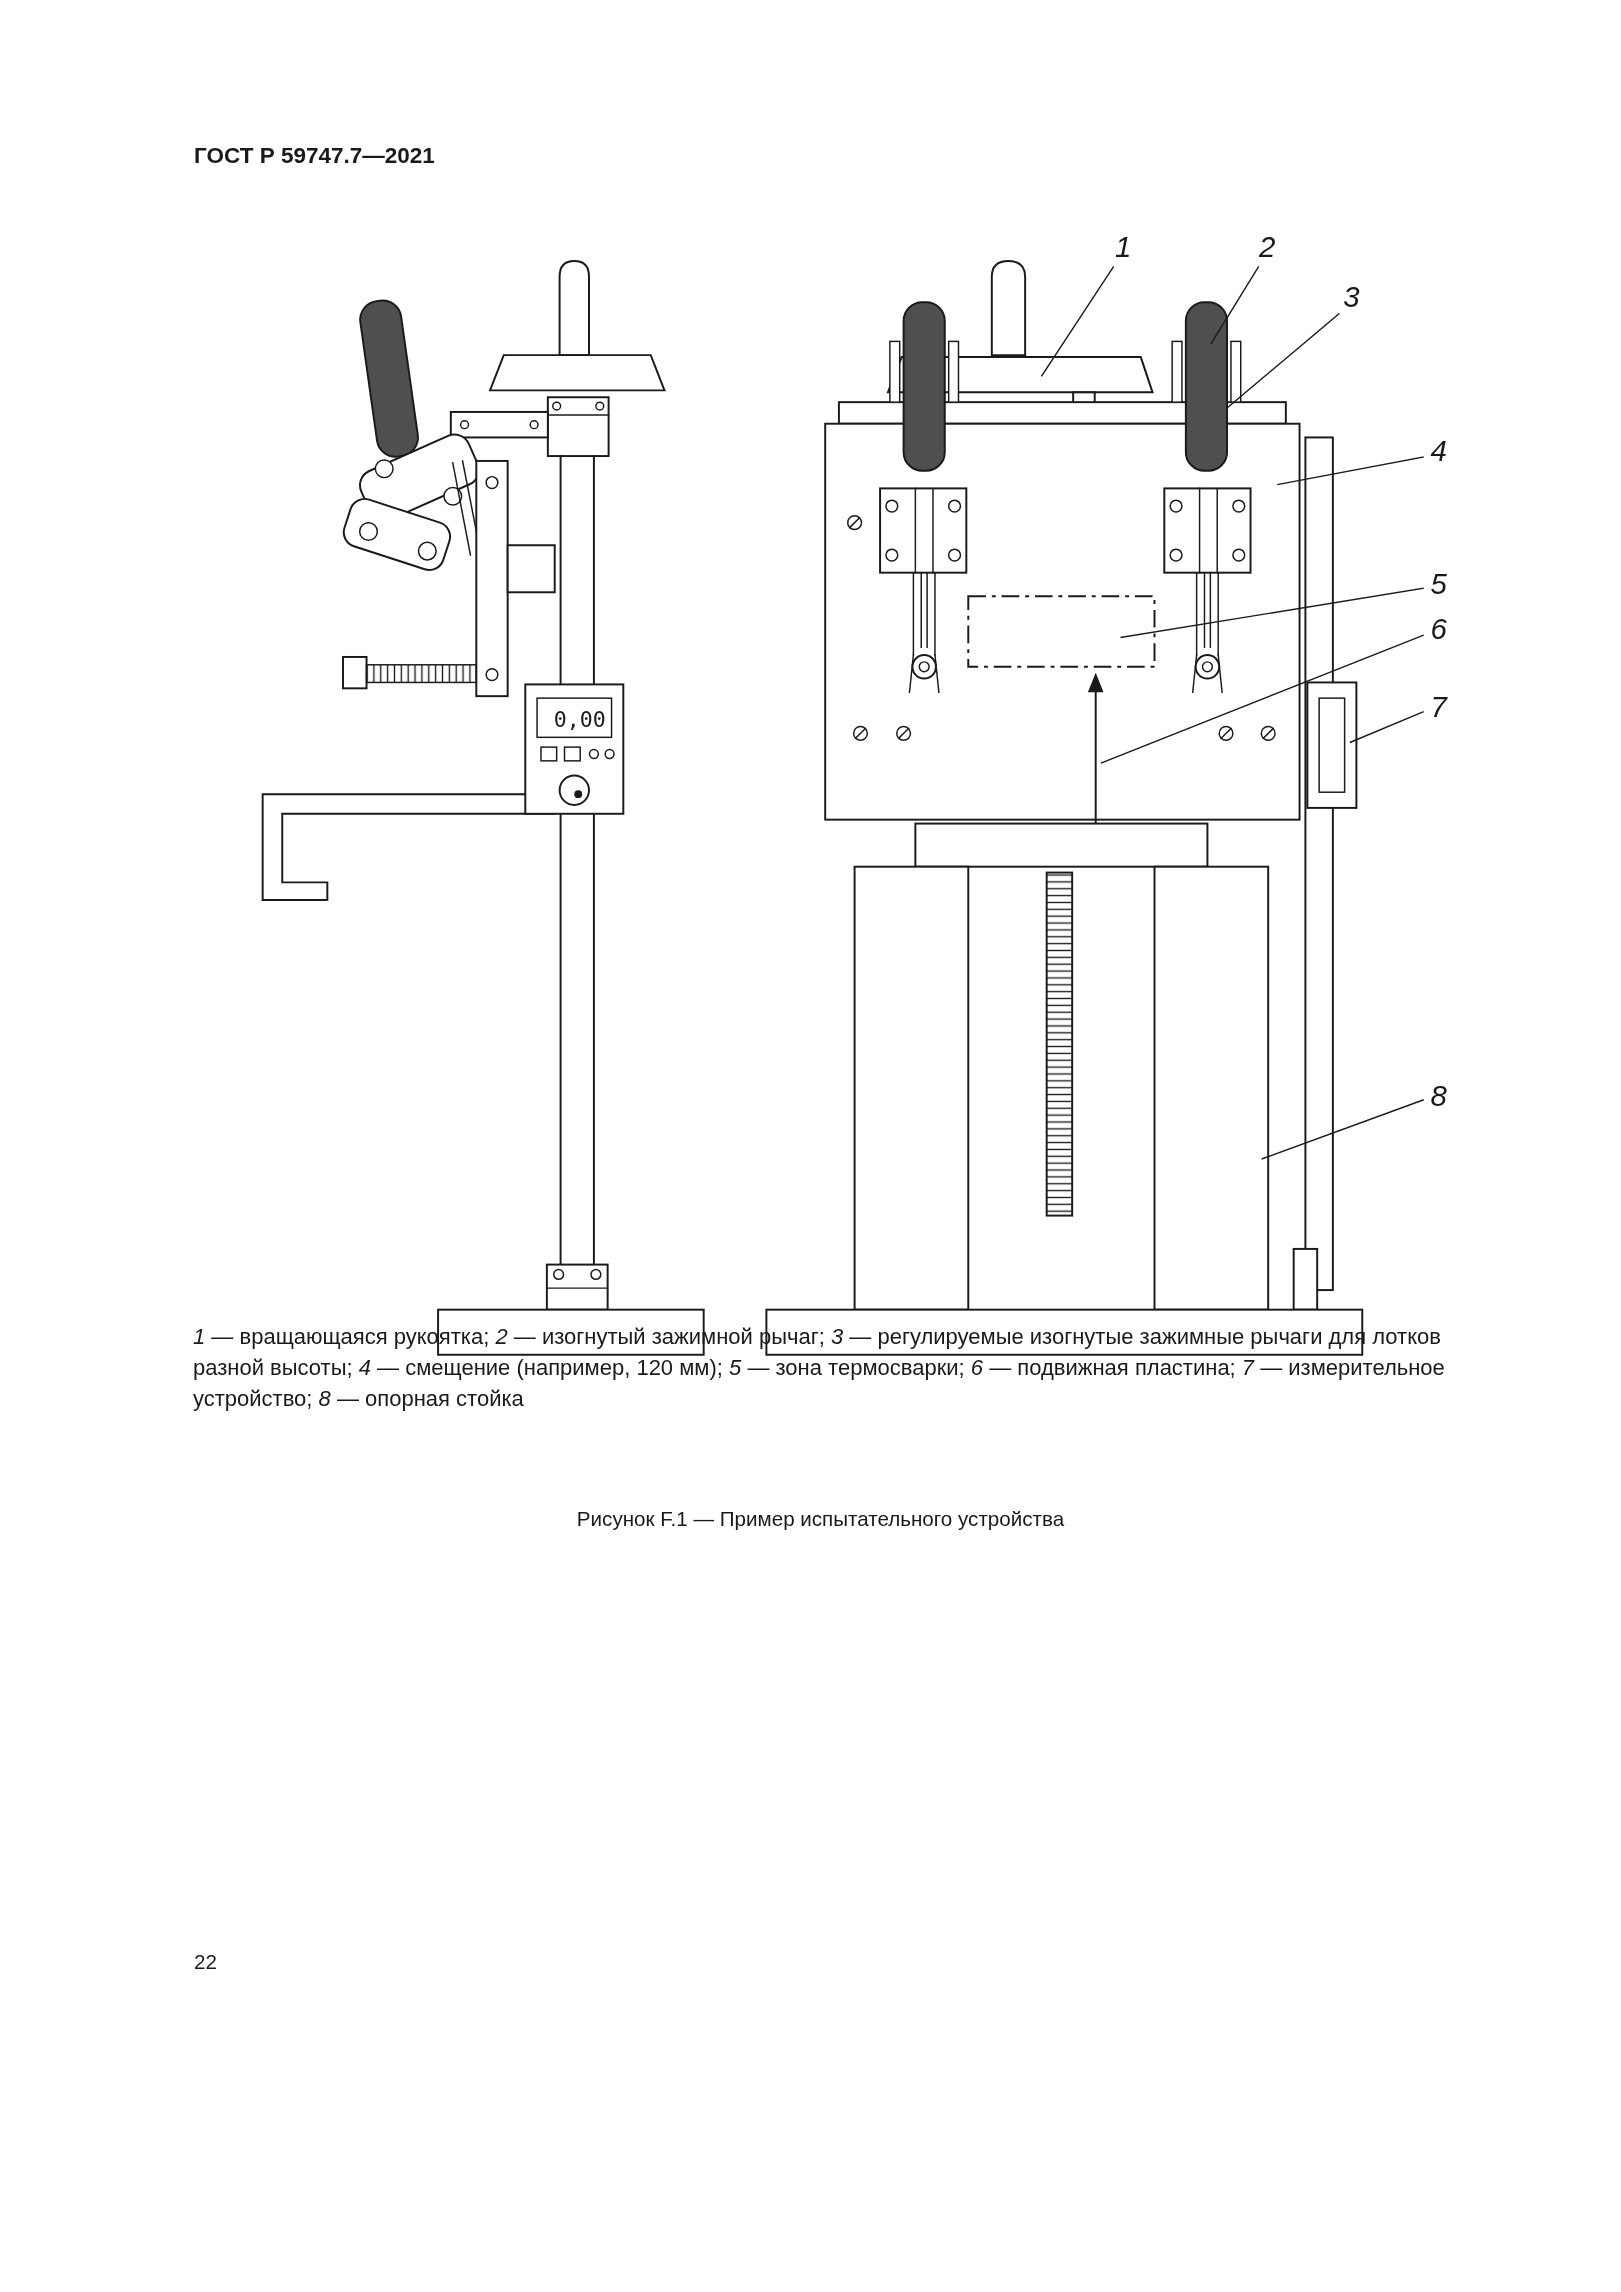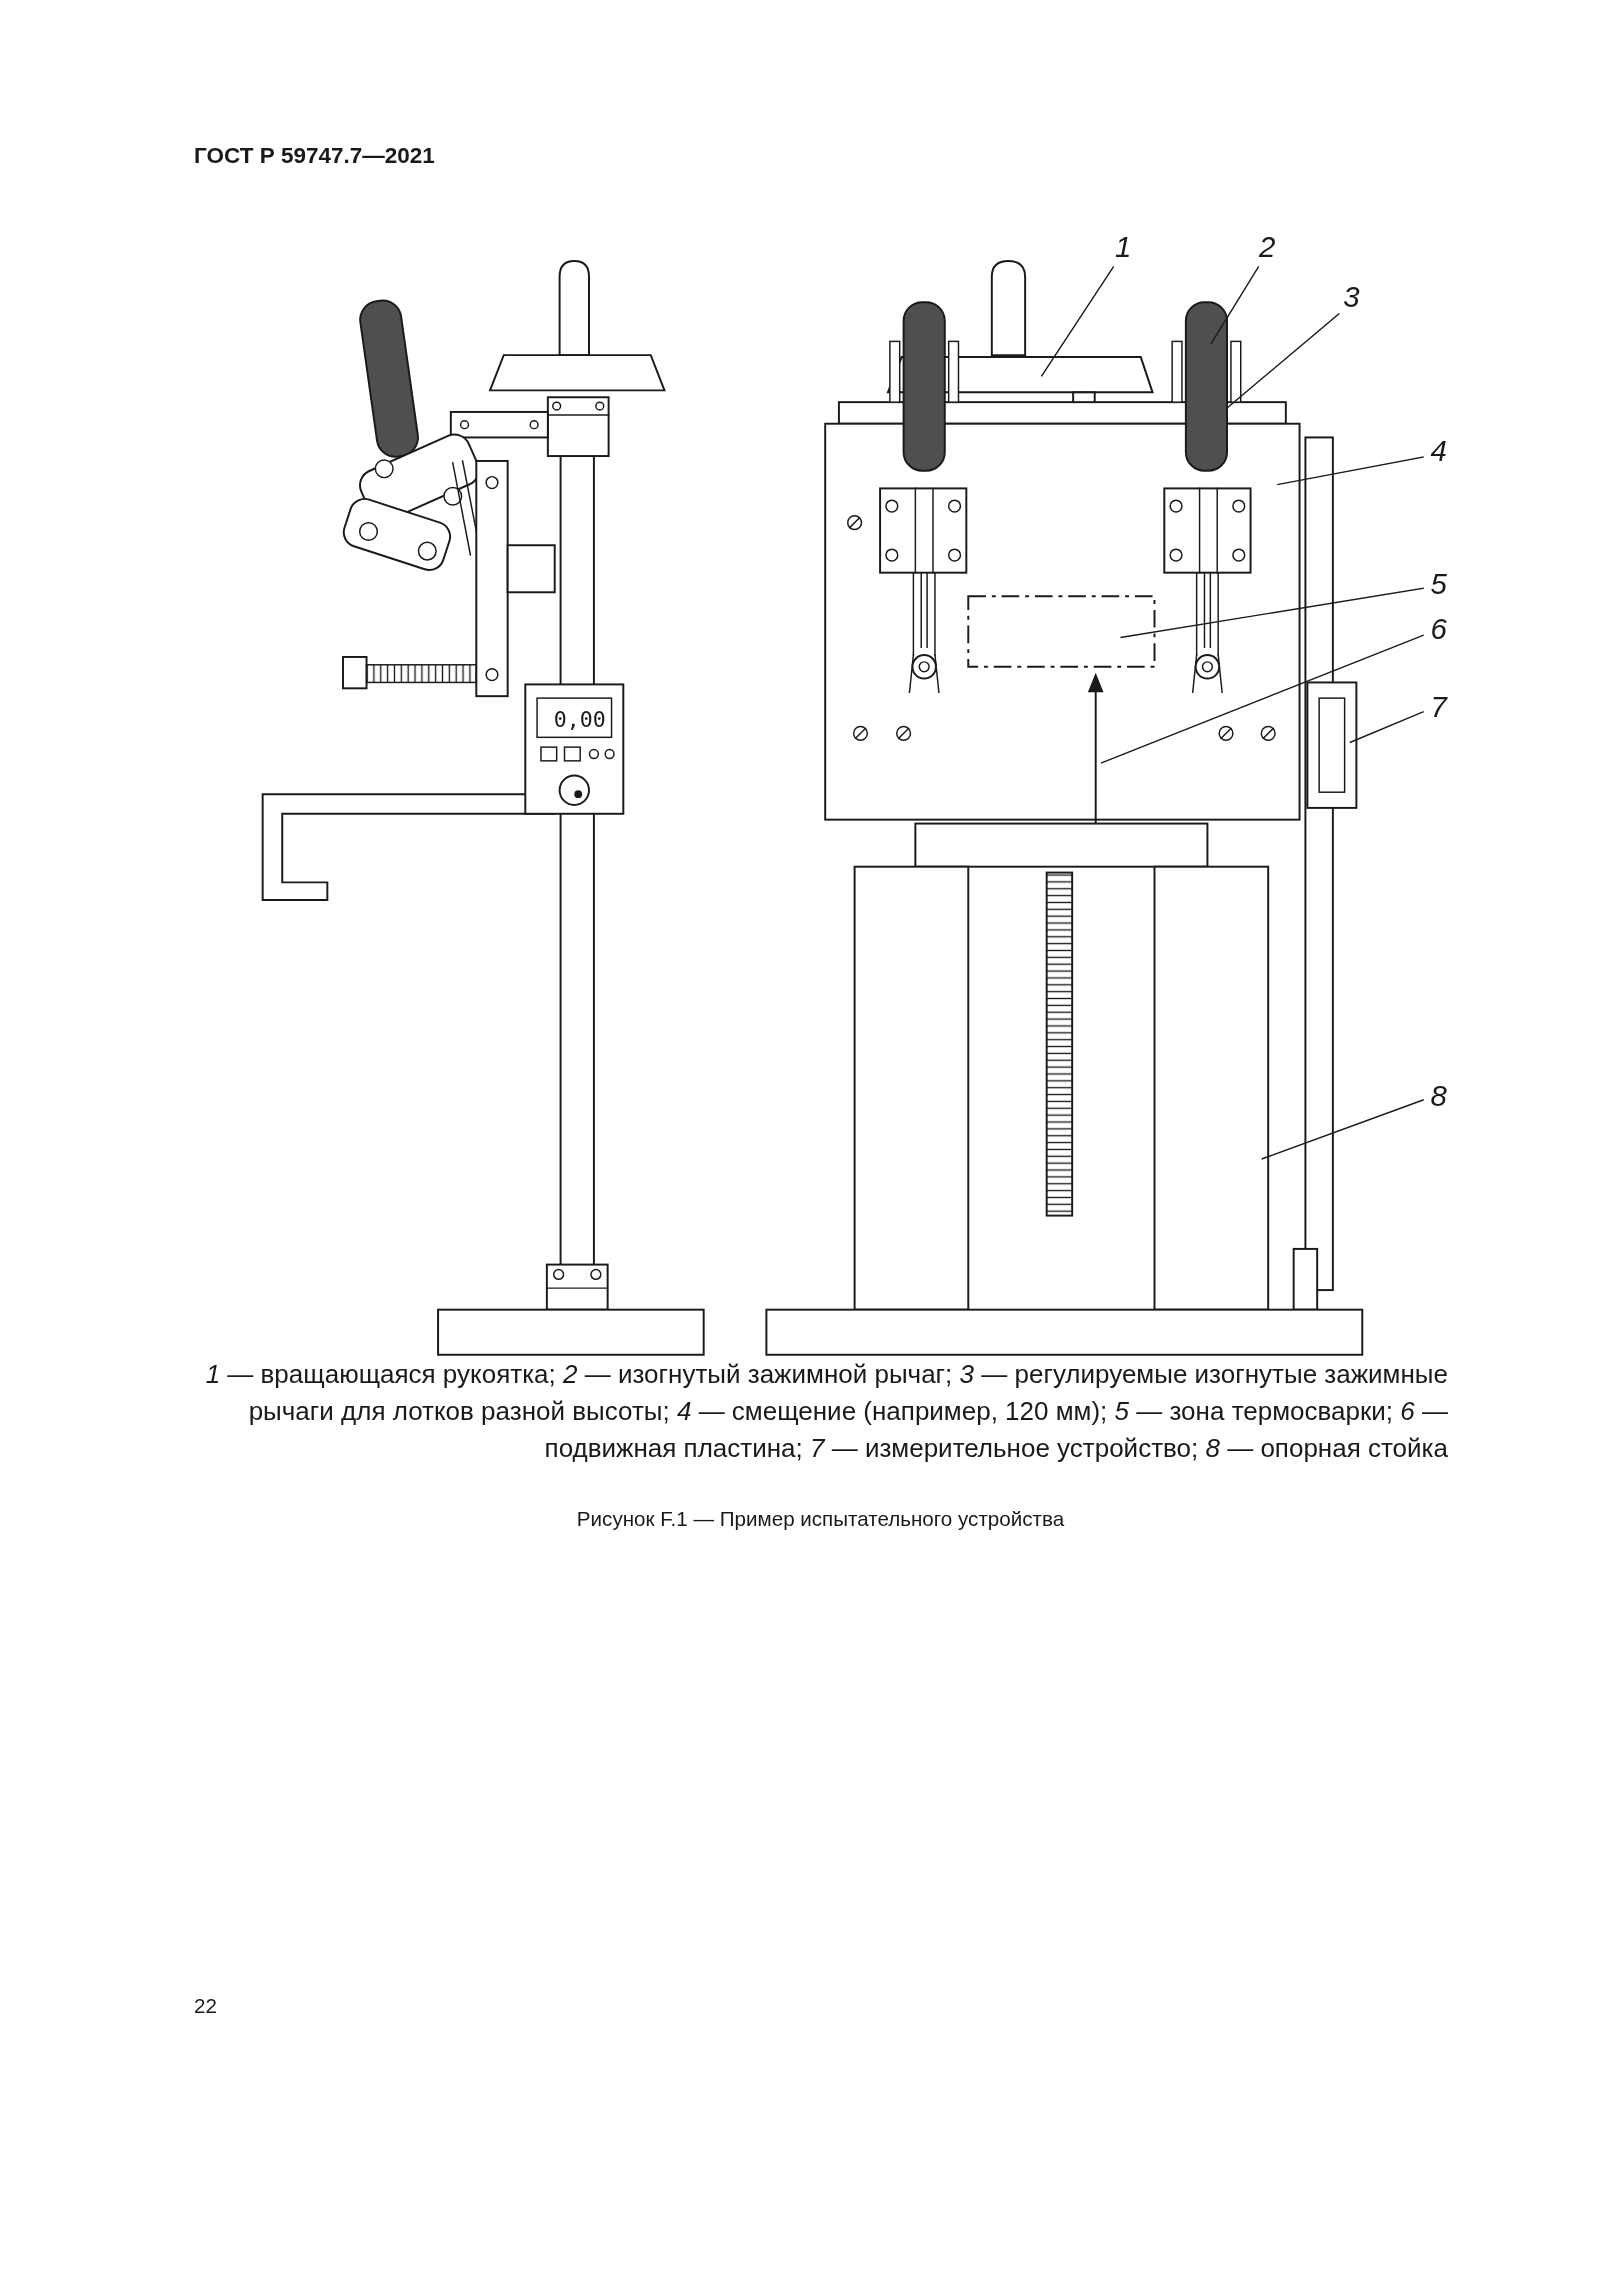--- a/index.html
+++ b/index.html
@@ -5,27 +5,27 @@
   :root { --ink:#1a1a1a; --grip:#4f4f4f; --paper:#ffffff; }
   html,body { margin:0; padding:0; background:#888; }
   .page {
     position:relative; width:1621px; height:2293px; margin:0 auto;
     background:var(--paper); overflow:hidden;
     font-family:"Liberation Sans", sans-serif; color:var(--ink);padding-left:20px;
   }
   .header { position:absolute; left:194px; top:143px; font-size:22.5px; font-weight:bold; }
   .drawing { position:absolute; left:0; top:0; }
   .legend {
-    position:absolute; top:1356px; left:50%; transform:translateX(-50%);
-    width:1255px; margin:0; text-align:right;
-    font-size:26px; line-height:1.42;
+    position:absolute; top:1321px; left:50%; transform:translateX(-50%);
+    width:1255px; margin:0; text-align:left;
+    font-size:22px; line-height:1.42;
   }
   .legend i { font-style:italic; }
   .caption { position:absolute; top:1507px; left:0; width:100%; text-align:center; font-size:20.6px; }
-  .pagenum { position:absolute; left:194px; top:1994px; font-size:20.6px; }
+  .pagenum { position:absolute; left:194px; top:1950px; font-size:20.6px; }
 
   
   .ln   { stroke:var(--ink); stroke-width:2; fill:none; stroke-linecap:square; }
   .ln15 { stroke-width:1.5; }
   .fw   { fill:#fff; stroke:var(--ink); stroke-width:2; }
   .sc   { fill:#fff; stroke:var(--ink); stroke-width:1.5; }
   .grip { fill:var(--grip); stroke:var(--ink); stroke-width:2; }
   .dashz{ fill:none; stroke:var(--ink); stroke-width:2; stroke-dasharray:18 6 4 6; }
   text.callout { font:italic 30px "Liberation Sans", sans-serif; fill:var(--ink); }
   text.disp { font:22px "DejaVu Sans Mono", monospace; fill:var(--ink); }

